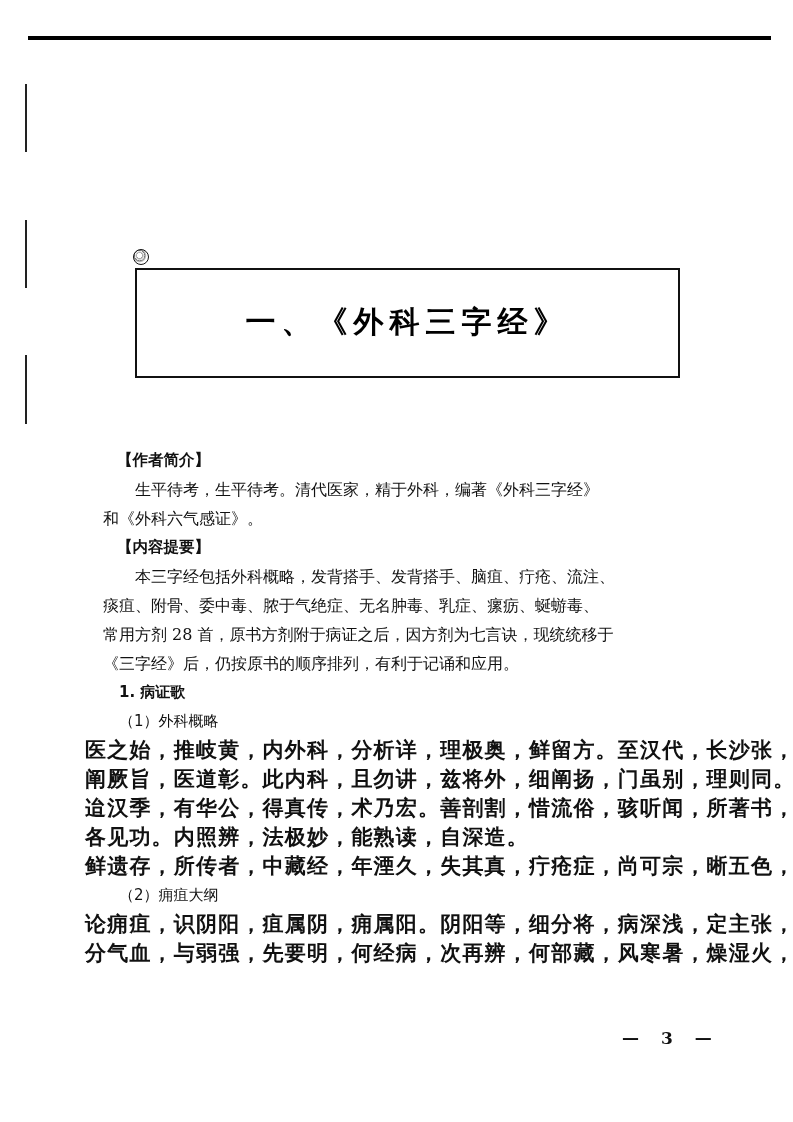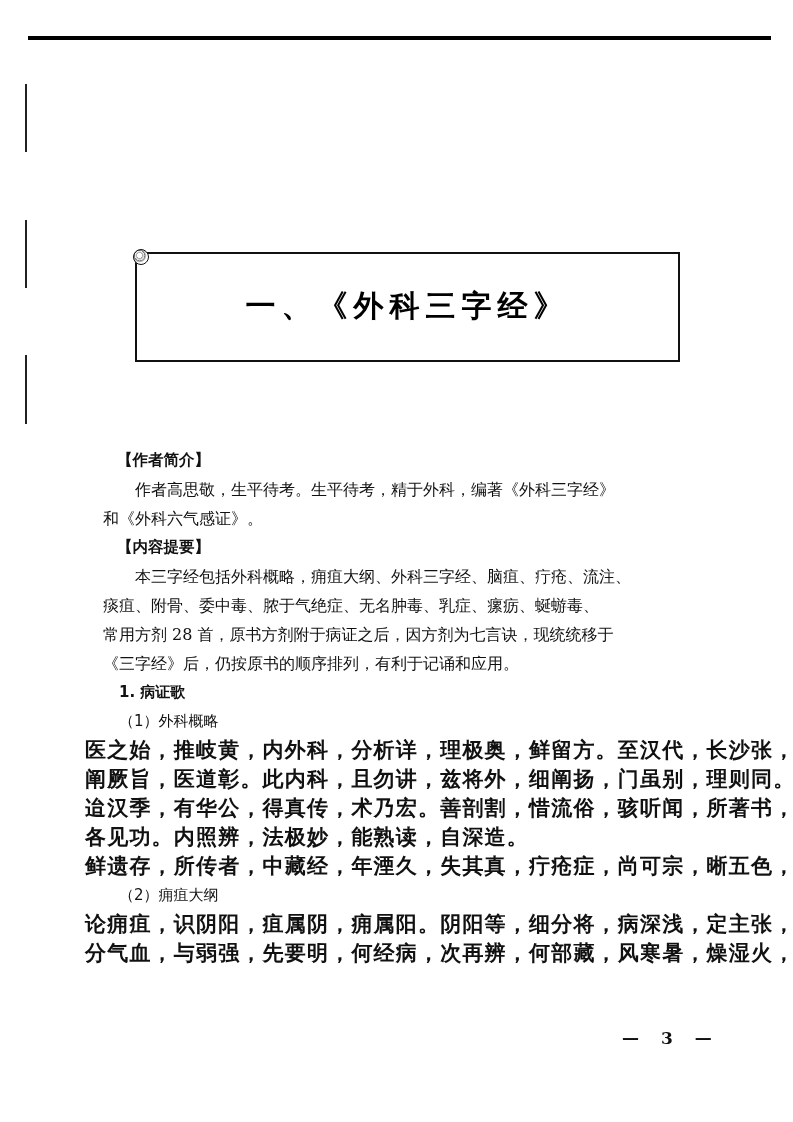--- a/index.html
+++ b/index.html
@@ -1,20 +1,20 @@
 <!DOCTYPE html>
 <html><head>
 <meta charset="utf-8">
 <style>
   html, body { margin:0; padding:0; background:#ffffff; }
   body { width:793px; height:1122px; position:relative; overflow:hidden;
          font-family:"DejaVu Serif", serif; color:#111; }
   .top-rule { position:absolute; left:28px; top:36px; width:743px; height:4px; background:#000; }
   .margin-mark { position:absolute; left:25px; width:1.5px; background:#222; }
-  .title-box { position:absolute; left:135px; top:252px; width:545px; height:110px;
+  .title-box { position:absolute; left:135px; top:268px; width:545px; height:110px;
                border:2.5px solid #111; box-sizing:border-box;padding-left:48px; }
   .title-knob { position:absolute; left:133px; top:249px; width:16px; height:16px; border-radius:50%;
                 border:1.5px solid #111; background:
                 radial-gradient(circle at 40% 40%, #fff 20%, #999 22%, #fff 40%, #777 42%, #fff 60%);
                 box-sizing:border-box; }
   .title-text { position:absolute; left:0; right:0; top:32px; text-align:center;
                 font-family:"DejaVu Serif", serif; font-weight:bold; font-size:30px; letter-spacing:6px; color:#000; }
   .content { position:absolute; left:103px; top:446px; width:604px; font-size:16px; line-height:29px; }
   .line { white-space:nowrap; height:29px; }
   .heading { font-weight:bold; padding-left:14px; font-family:"DejaVu Sans", sans-serif; font-size:15.5px; }
@@ -34,25 +34,25 @@
 <div class="margin-mark" style="top:220px;height:68px;"></div>
 <div class="margin-mark" style="top:355px;height:69px;"></div>
 
 <div class="title-box">
   <div class="title-text">一、《外科三字经》</div>
 </div>
 <div class="title-knob"></div>
 
 <div class="content">
   <div class="line heading">【作者简介】</div>
-  <div class="line indent">作者高思敬，生平待考。生平待考，精于外科，编著《外科三字经》</div>
+  <div class="line indent">生平待考，生平待考。清代医家，精于外科，编著《外科三字经》</div>
   <div class="line">和《外科六气感证》。</div>
 
   <div class="line heading">【内容提要】</div>
-  <div class="line indent">本三字经包括外科概略，痈疽大纲、外科三字经、脑疽、疔疮、流注、</div>
+  <div class="line indent">本三字经包括外科概略，发背搭手、发背搭手、脑疽、疔疮、流注、</div>
   <div class="line">痰疽、附骨、委中毒、脓于气绝症、无名肿毒、乳症、瘰疬、蜒蝣毒、</div>
   <div class="line">常用方剂 28 首，原书方剂附于病证之后，因方剂为七言诀，现统统移于</div>
   <div class="line">《三字经》后，仍按原书的顺序排列，有利于记诵和应用。</div>
 
   <div class="line sub sub-b">1. 病证歌</div>
 
   <div class="line sub">（1）外科概略</div>
   <div class="line verse">医之始，推岐黄，内外科，分析详，理极奥，鲜留方。至汉代，长沙张，</div>
   <div class="line verse">阐厥旨，医道彰。此内科，且勿讲，兹将外，细阐扬，门虽别，理则同。</div>
   <div class="line verse">迨汉季，有华公，得真传，术乃宏。善剖割，惜流俗，骇听闻，所著书，</div>

